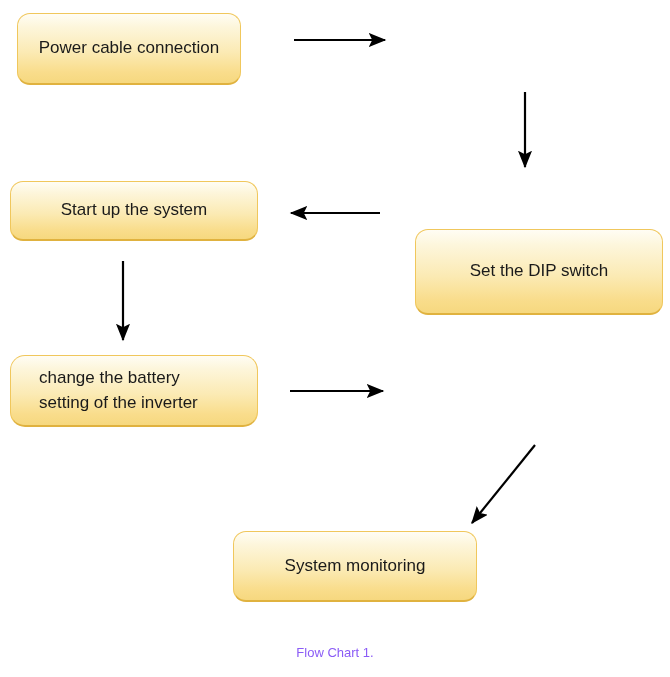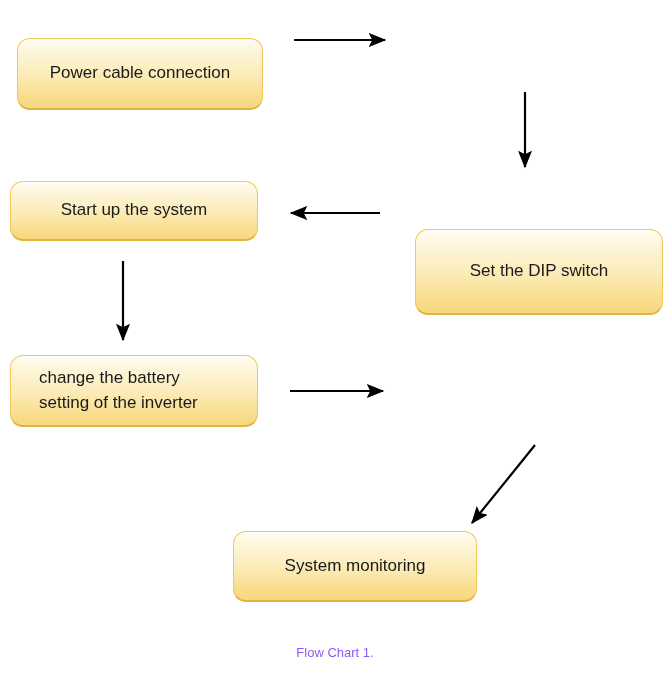--- a/index.html
+++ b/index.html
@@ -47,24 +47,25 @@
     padding: 4px 10px;
   }
   .node .node-label {
     display: block;
     white-space: pre-line;
   }
   .node.align-left {
     justify-content: flex-start;
     text-align: left;
     padding-left: 28px;
+    border-radius: 15px;
   }
 
   
-  #node-power-cable        { left: 17px;  top: 13px;  width: 246px; height: 72px; margin-top: 25px; }
+  #node-power-cable        { left: 17px;  top: 13px;  width: 224px; height: 72px; }
   #node-comm-cable         { left: 415px; top: 10px;  width: 248px; height: 77px; }
   #node-dip-switch         { left: 415px; top: 181px; width: 248px; height: 86px; margin-top: 48px; }
   #node-start-system       { left: 10px;  top: 181px; width: 248px; height: 60px; }
   #node-change-battery     { left: 10px;  top: 355px; width: 248px; height: 72px; }
   #node-check-soc          { left: 415px; top: 355px; width: 248px; height: 72px; }
   #node-system-monitoring  { left: 201px; top: 531px; width: 244px; height: 71px; margin-left: 32px; }
 
   
   #connectors {
     position: absolute;

